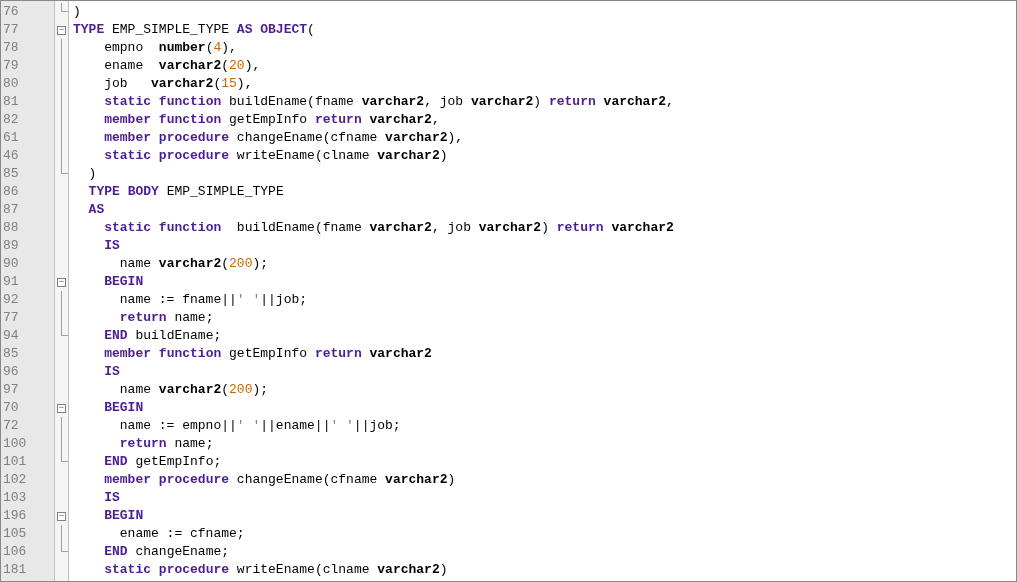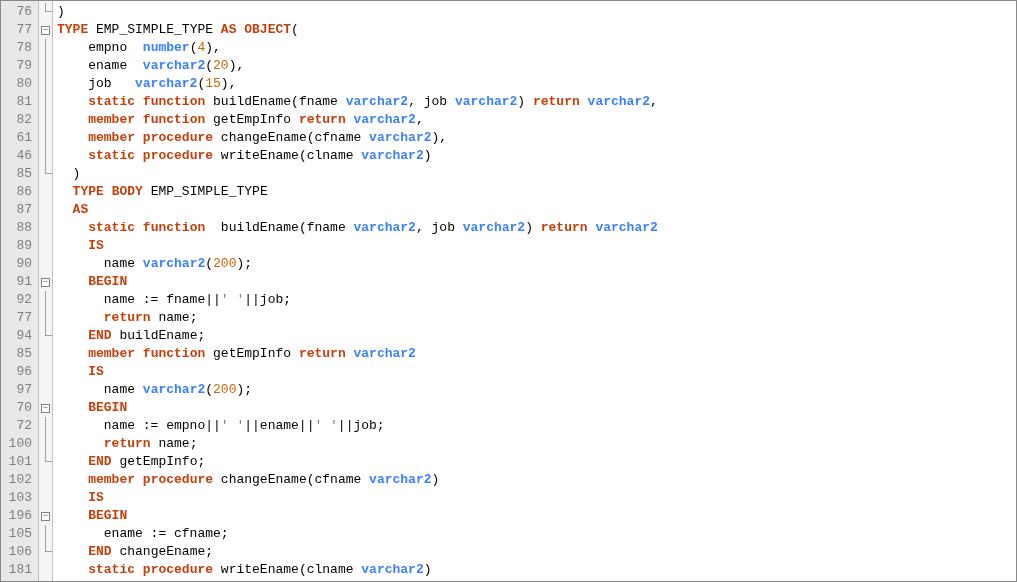--- a/index.html
+++ b/index.html
@@ -9,24 +9,23 @@
       background: #ffffff;
       display: flex;
       width: 1017px;
       height: 582px;
       overflow: hidden;
       border: 1px solid #888;
     }
     .gutter {
       background: #e8e8e8;
       color: #808080;
-      text-align: right;
       padding: 2px 6px 2px 2px;
       user-select: none;
-      width: 38px;
+      width: 54px;
       flex-shrink: 0;
       border-right: 1px solid #c0c0c0;
     }
     .fold-gutter {
       background: #f5f5f5;
       width: 14px;
       flex-shrink: 0;
       border-right: 1px solid #c0c0c0;
       padding-top: 2px;
     }
@@ -64,22 +63,22 @@
     }
     .editor {
       flex: 1;
       background: #ffffff;
       padding: 2px 0 2px 4px;
       white-space: pre;
       overflow: hidden;
     }
     .line { height: 18px; line-height: 18px; }
     .ln { height: 18px; line-height: 18px; }
-    .kw { color: #c2410c; font-weight: bold; }
-    .type { color: #3b82f6; font-weight: bold; }
+    .kw { color: #4c1d95; font-weight: bold; }
+    .type { color: #000000; font-weight: bold; }
     .num { color: #cc6600; }
     .ident { color: #000000; }
     .pun { color: #000000; }
     .str { color: #808080; }
   </style>
 </head>
 <body>
 
 <div class="gutter" id="gutter">
     <div class="ln">76</div>

